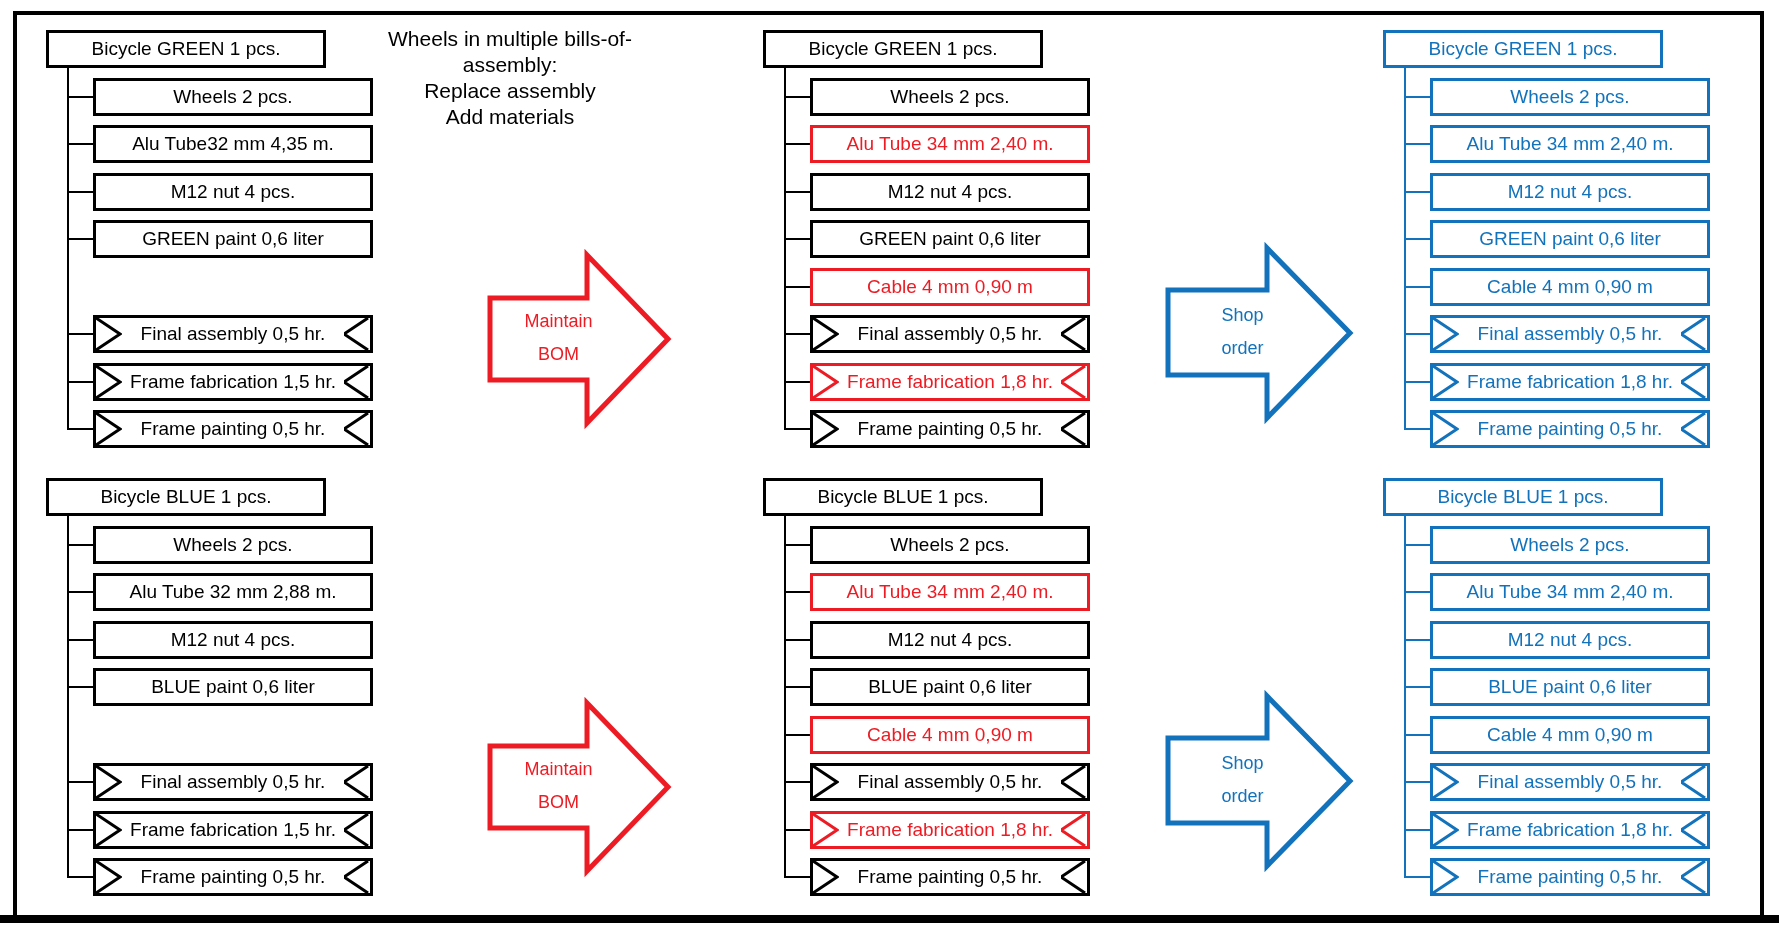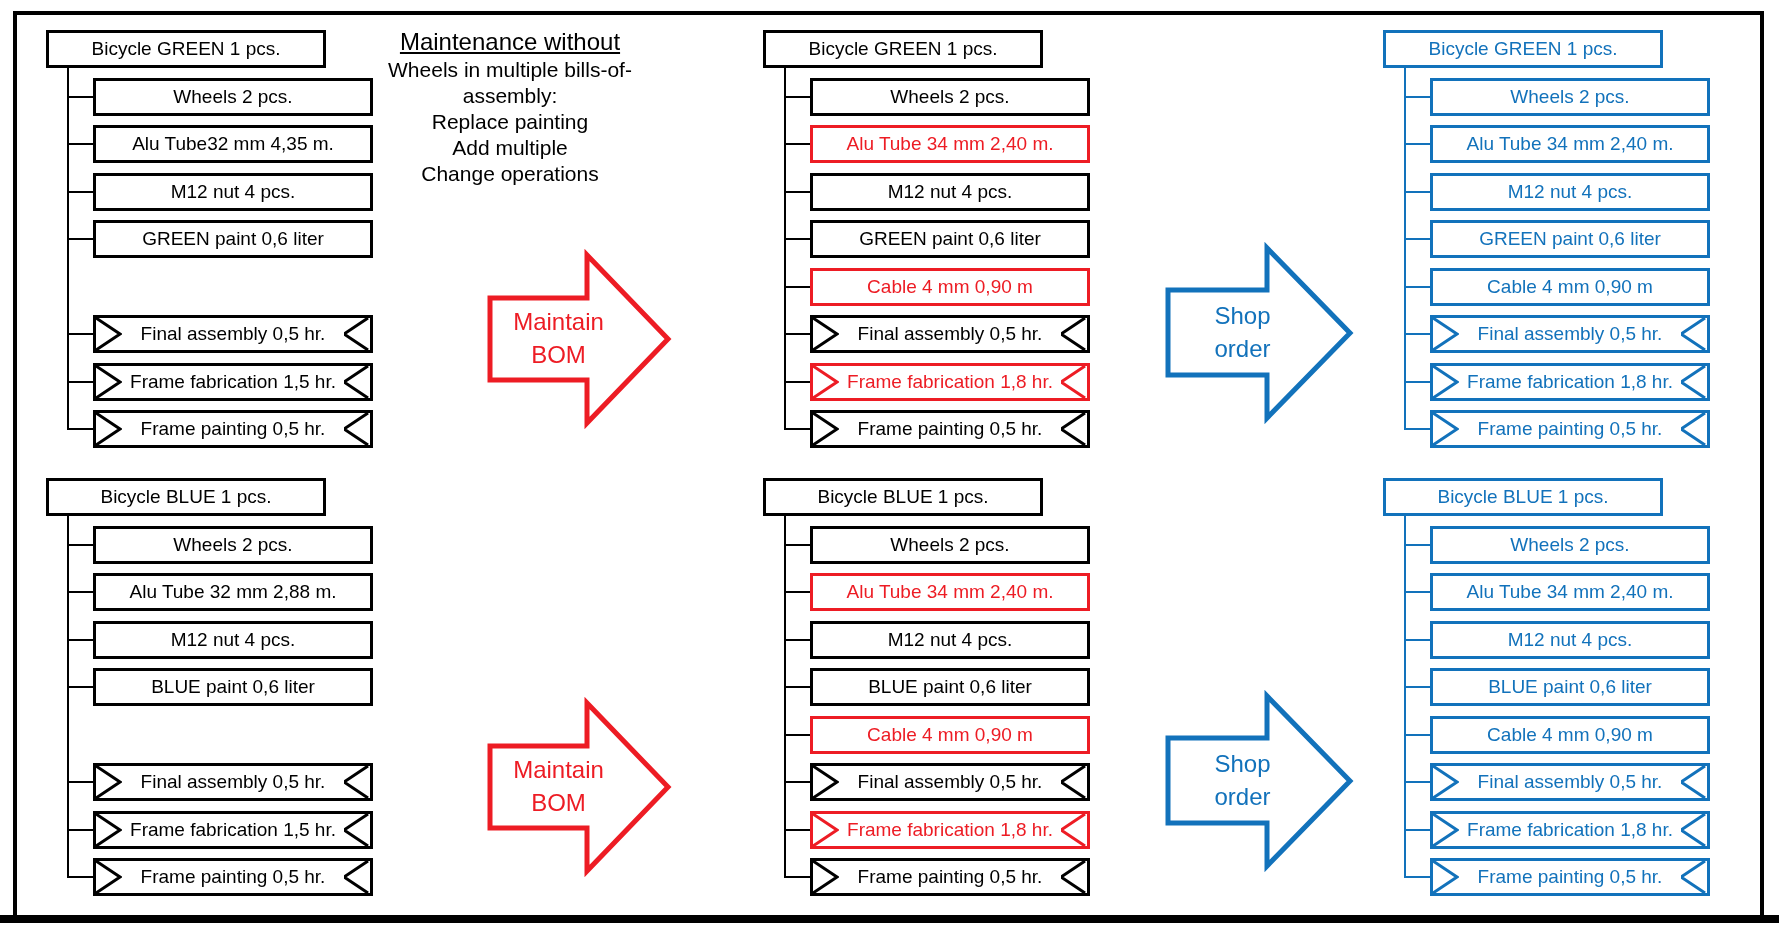--- a/index.html
+++ b/index.html
@@ -22,36 +22,34 @@
     display:flex;align-items:center;justify-content:center;
     font-size:19px;white-space:nowrap;overflow:visible;
   }
   .chev{position:absolute;top:0;pointer-events:none;}
   .chev.left{left:0;}
   .chev.right{right:0;}
   .tline{position:absolute;background:#000;}
   .arrow{position:absolute;}
   .arrow svg{position:absolute;left:-4px;top:-4px;overflow:visible;}
   .arrow .alabel{
-    position:absolute;text-align:center;font-size:24px;line-height:33px;white-space:nowrap;
+    position:absolute;text-align:center;font-size:18px;line-height:33px;white-space:nowrap;
   }
 </style>
 </head>
 <body>
 
 <div id="canvas">
   <div class="outer-border"></div>
   <div class="bottom-bar"></div>
   <div class="title-block" id="title-block" style="left:352px;top:26px;width:316px;">
-      <div class="t-head">Maintenance without</div>
       <div class="t-body">Wheels in multiple bills-of-</div>
       <div class="t-body">assembly:</div>
-      <div class="t-body">Replace painting</div>
-      <div class="t-body">Add multiple</div>
-      <div class="t-body">Change operations</div>
+      <div class="t-body">Replace assembly</div>
+      <div class="t-body">Add materials</div>
     </div>
   <div id="trees-layer">
       <div>
         <div class="box" style="left: 46px; top: 30px; width: 280px; height: 38px; border-color: rgb(0, 0, 0); color: rgb(0, 0, 0);">Bicycle GREEN 1 pcs.</div>
         <div class="tline" style="left: 67px; top: 68px; width: 2px; height: 361px; background: rgb(0, 0, 0);"></div>
         <div class="tline" style="left: 67px; top: 95.5px; width: 26px; height: 2px; background: rgb(0, 0, 0);"></div>
         <div class="box" style="left: 93px; top: 77.5px; width: 280px; height: 38px; border-color: rgb(0, 0, 0); color: rgb(0, 0, 0);">
           <span>Wheels 2 pcs.</span>
         </div>
         <div class="tline" style="left: 67px; top: 143px; width: 26px; height: 2px; background: rgb(0, 0, 0);"></div>

